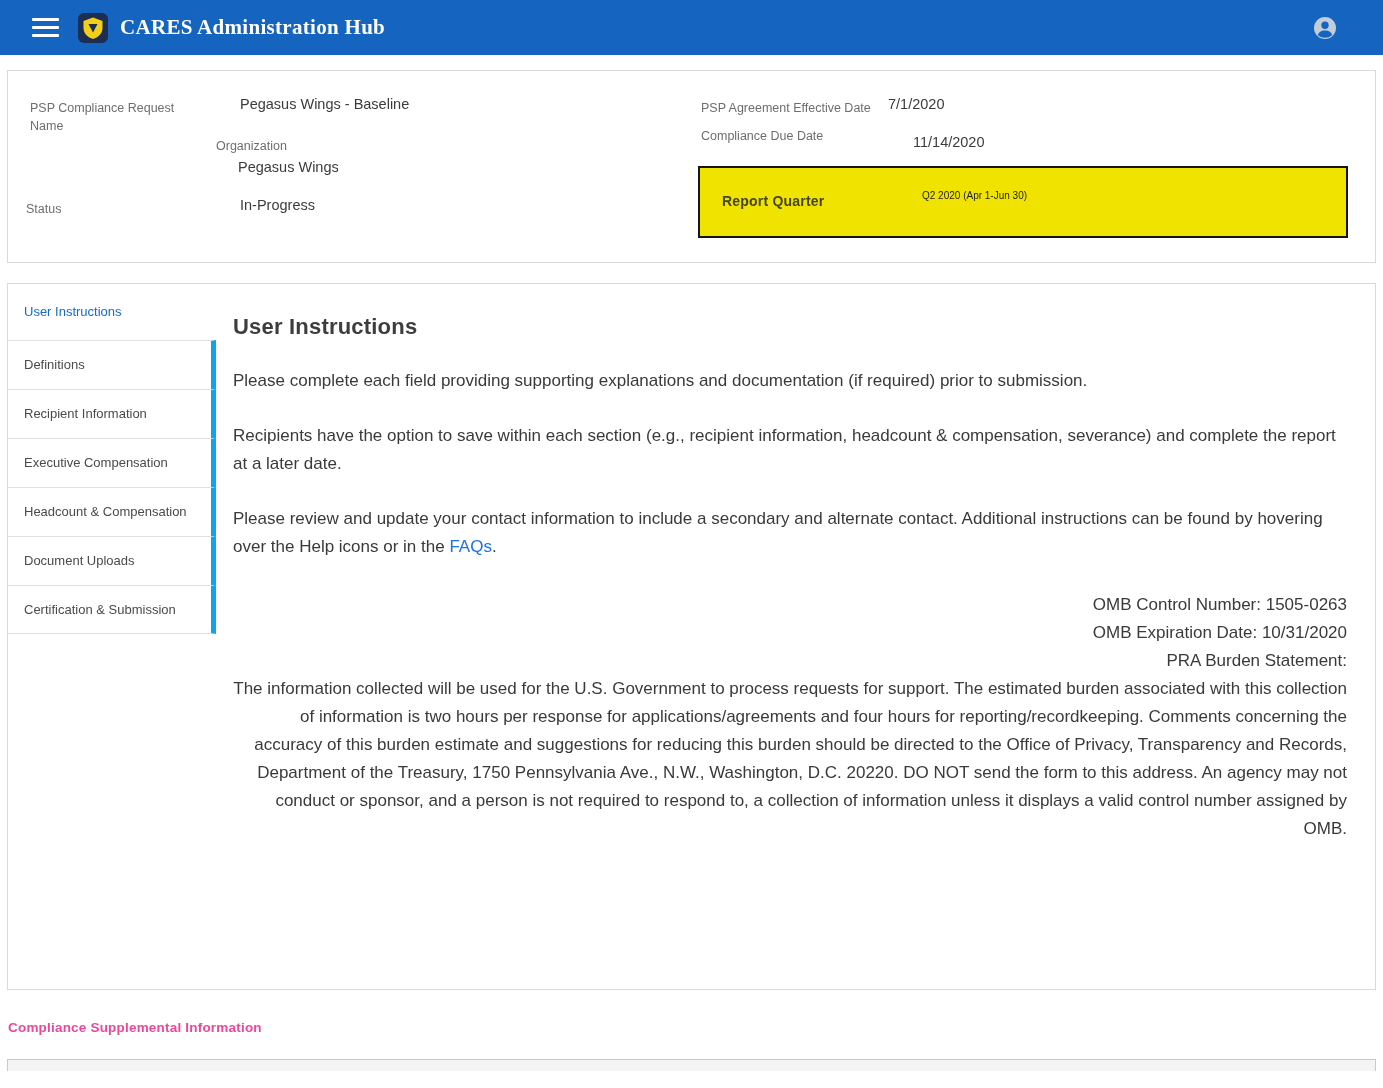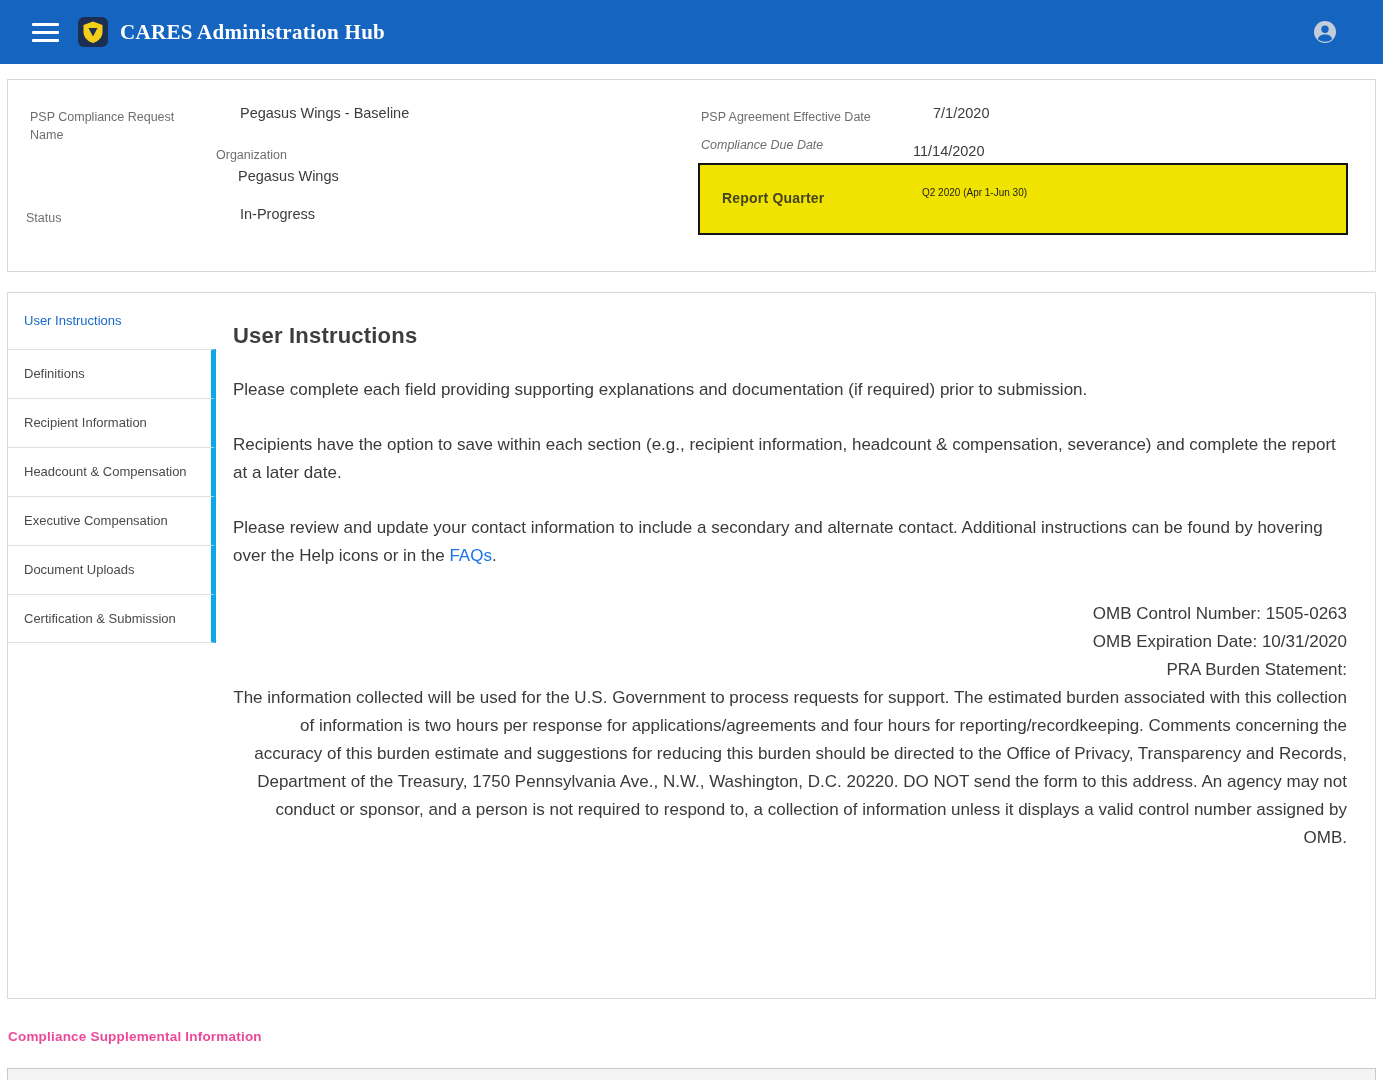--- a/index.html
+++ b/index.html
@@ -6,21 +6,21 @@
   html, body { margin:0; padding:0; }
   body {
     width:1383px; height:1088px; overflow:hidden;
     background:#ffffff;
     font-family:"Liberation Sans", sans-serif;
     color:#3a3a3a;
   }
 
   
   .topbar {
-    height:64px; background:#1565c0;
+    height:55px; background:#1565c0;
     display:flex; align-items:center;
     padding:0 46px 0 32px;
   }
   .burger { width:27px; display:flex; flex-direction:column; gap:5px; cursor:pointer; flex:none; }
   .burger span { display:block; height:3px; background:#ffffff; border-radius:1px; }
   .logo { margin-left:19px; flex:none; display:flex; }
   .app-title {
     margin-left:12px;
     font-family:"Liberation Serif", serif;
     font-size:21px; font-weight:600; letter-spacing:0.3px;
@@ -41,26 +41,26 @@
   .fld-value { position:absolute; font-size:14.5px; color:#3c3c3c; line-height:18px; }
 
   .lbl-request   { left:22px;  top:28px; width:155px; }
   .val-request   { left:232px; top:24px; }
   .lbl-org       { left:208px; top:66px;text-align:right; }
   .val-org       { left:230px; top:87px;text-align:center; }
   .lbl-status    { left:18px;  top:129px; }
   .val-status    { left:232px; top:125px; }
 
   .lbl-effective { left:693px; top:28px; }
-  .val-effective { left:925px; top:24px; }
-  .lbl-due       { left:693px; top:56px;font-style:italic; }
+  .val-effective { left:880px; top:24px; }
+  .lbl-due       { left:693px; top:56px; }
   .val-due       { left:905px; top:62px; }
 
   .quarter-box {
-    position:absolute; left:690px; top:83px;
+    position:absolute; left:690px; top:95px;
     width:650px; height:72px;
     background:#f0e300; border:2px solid #141414;
   }
   .quarter-label {
     position:absolute; left:22px; top:25px;
     font-size:14px; font-weight:700; color:#44441f; letter-spacing:0.2px;
   }
   .quarter-value {
     position:absolute; left:222px; top:22px;
     font-size:10px; color:#1e1e1e;
@@ -158,22 +158,22 @@
     <div class="quarter-label">Report Quarter</div>
     <div class="quarter-value">Q2 2020 (Apr 1-Jun 30)</div>
   </div>
 </section>
 
 <section class="main-card">
   <nav class="tabs">
     <div class="tab active">User Instructions</div>
     <div class="tab">Definitions</div>
     <div class="tab">Recipient Information</div>
+    <div class="tab">Executive Compensation</div>
     <div class="tab">Headcount &amp; Compensation</div>
-    <div class="tab">Executive Compensation</div>
     <div class="tab">Document Uploads</div>
     <div class="tab">Certification &amp; Submission</div>
   </nav>
 
   <div class="content">
     <h1 class="content-heading">User Instructions</h1>
 
     <p class="para">Please complete each field providing supporting explanations and documentation (if required) prior to submission.</p>
     <p class="para">Recipients have the option to save within each section (e.g., recipient information, headcount &amp; compensation, severance) and complete the report at a later date.</p>
 

